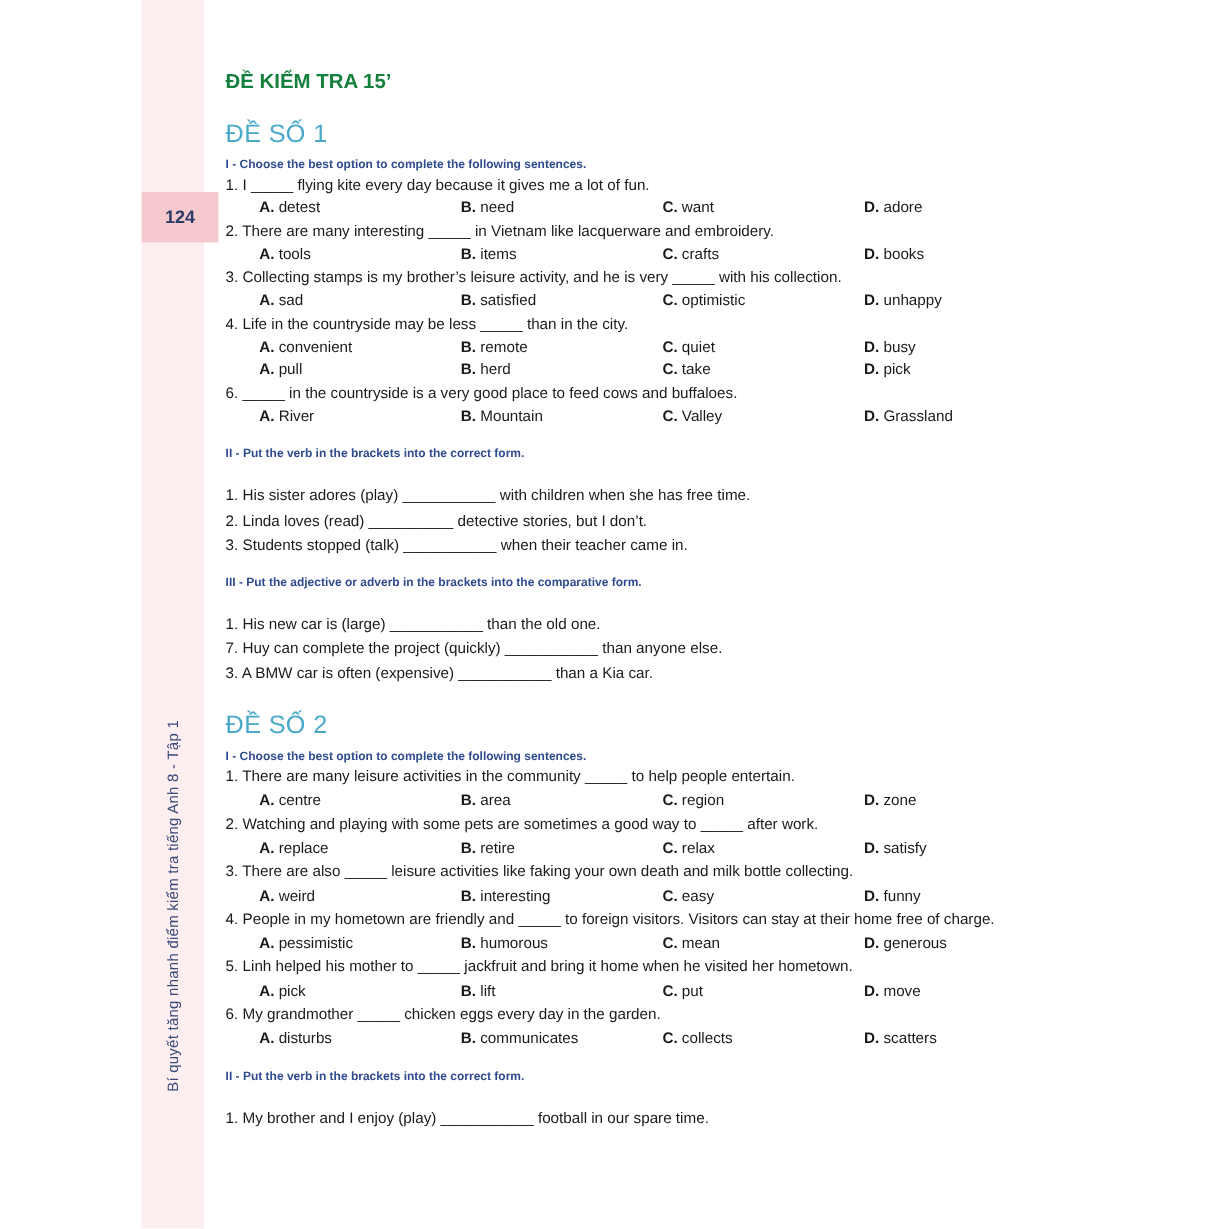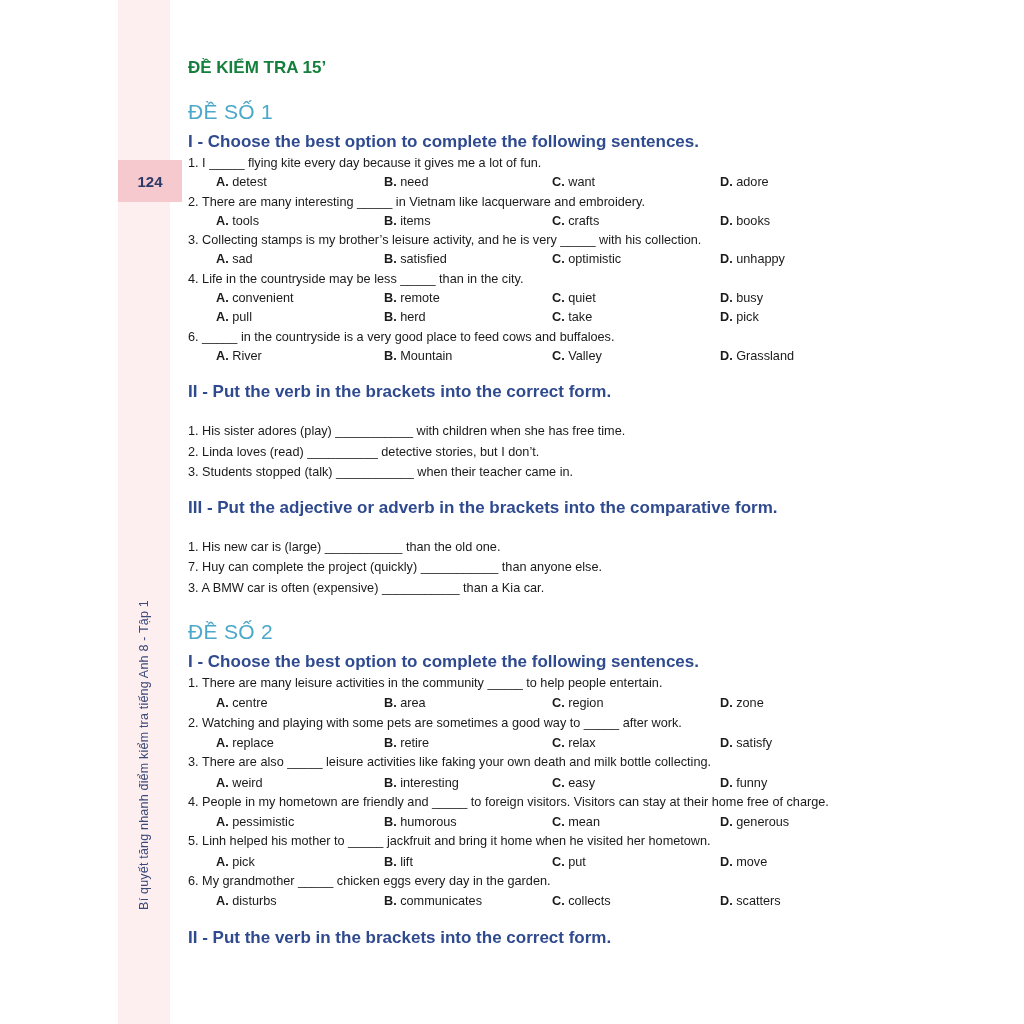--- a/index.html
+++ b/index.html
@@ -82,21 +82,21 @@
     width: 660px;
   }
   .de-so {
     font-size: 21px;
     font-weight: normal;
     color: #4aa8c9;
     margin: 22px 0 8px 0;
     letter-spacing: 0.3px;
   }
   .section-head {
-    font-size: 17px;
+    font-size: 10px;
     font-weight: bold;
     color: #2f4a8f;
     margin: 0 0 2px 0;
   }
   .section-head.spaced { margin-top: 16px; }
   .q-line {
     font-size: 12.7px;
     color: #1a1a1a;
     line-height: 1.52;
     margin: 0;
@@ -251,16 +251,19 @@
         <div class="q-line">6. My grandmother _____ chicken eggs every day in the garden.</div>
         <div class="opts">
           <div class="opt"><b>A.</b> disturbs</div>
           <div class="opt"><b>B.</b> communicates</div>
           <div class="opt"><b>C.</b> collects</div>
           <div class="opt"><b>D.</b> scatters</div>
         </div>
       </div>
 
       <div class="section-head spaced">II - Put the verb in the brackets into the correct form.</div>
+      <div class="blk">
+        <div class="q-line">1. My brother and I enjoy (play) ___________ football in our spare time.</div>
+      </div>
     </div>
 
   </div>
 </div>
 
 </body></html>

